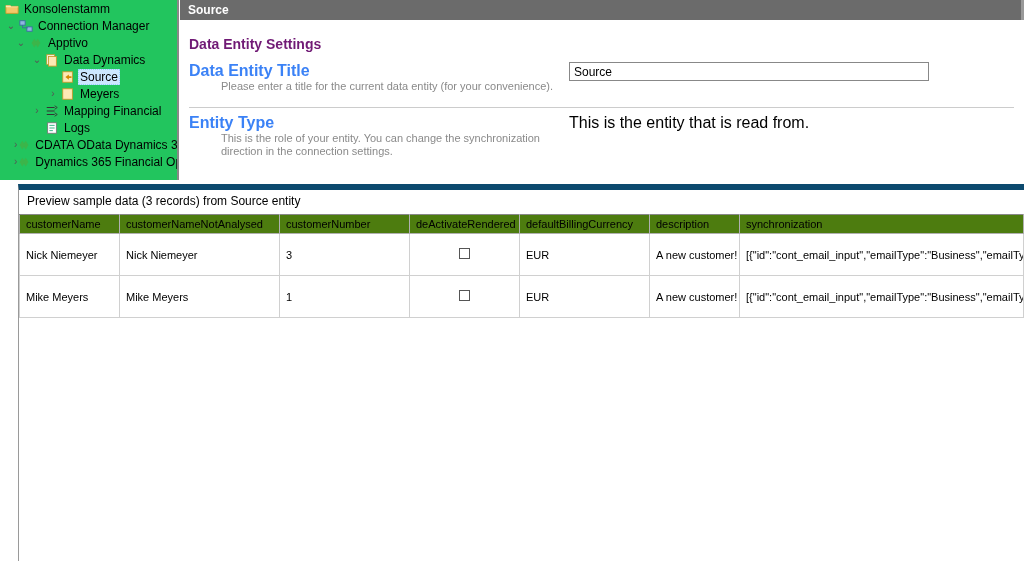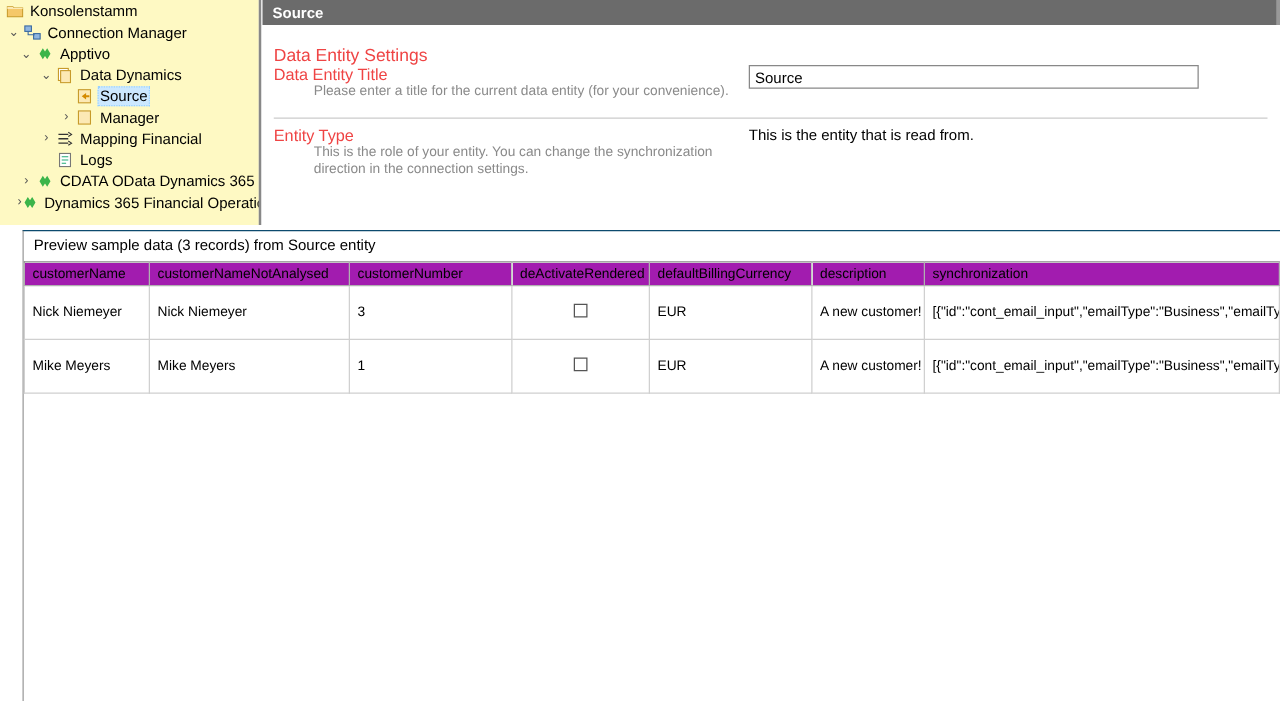--- a/index.html
+++ b/index.html
@@ -17,25 +17,25 @@
     position: relative;
     background: #fff;
   }
   
   .top-section {
     display: flex;
     height: 180px;
     width: 100%;
   }
   .tree-panel {
-    width: 207px;
+    width: 177px;
     height: 100%;
     overflow: hidden;
     padding: 0;
-    background: #fef9c3;
+    background: #22c55e;
   }
   .tree {
     padding-top: 0;
   }
   .tree-row {
     display: flex;
     align-items: center;
     height: 17px;
     white-space: nowrap;
     cursor: default;
@@ -85,83 +85,83 @@
     display: flex;
     align-items: center;
     border-right: 3px solid #999;
     border-left: 1px solid #fff;
   }
   .settings-body {
     padding: 16px 10px 0 10px;
   }
   .settings-title {
     font-size: 14px;
-    font-weight: 400;
-    color: #ef4444;
-    margin-bottom: 0;
+    font-weight: 700;
+    color: #701a75;
+    margin-bottom: 10px;
   }
   .field-block {
     display: flex;
     align-items: flex-start;
     position: relative;
   }
   .field-left {
     width: 380px;
   }
   .field-label {
-    font-weight: 400;
-    font-size: 13px;
-    color: #ef4444;
+    font-weight: 700;
+    font-size: 16px;
+    color: #3b82f6;
   }
   .field-help {
     color: #8a8a8a;
     font-size: 11px;
     line-height: 1.2;
     margin-left: 32px;
   }
   .field-input input {
     width: 360px;
     height: 19px;
     font-size: 12px;
     padding: 0 4px;
     border: 1px solid #888;
   }
   .divider {
     border-top: 1px solid #ccc;
     margin: 14px 0 6px 0;
   }
   .entity-type-static {
     padding-top: 0;
-    font-size: 12px;
+    font-size: 16px;
     text-align: center;
   }
 
   
   .preview-panel {
     position: absolute;
     left: 18px;
     top: 184px;
     right: 0;
     bottom: 0;
     background: #fff;
-    border-top: 1px solid #0c4a6e;
+    border-top: 6px solid #0c4a6e;
     border-left: 1px solid #9a9a9a;
   }
   .preview-title {
     padding: 4px 8px 6px 8px;
     font-size: 12px;
   }
   .preview-table {
     border-collapse: collapse;
     width: 100%;
     font-size: 11px;
     table-layout: fixed;
   }
   .preview-table th {
-    background: #a21caf;
+    background: #4d7c0f;
     font-weight: 400;
     text-align: left;
     padding: 3px 6px;
     border: 1px solid #b0b0b0;
     border-top: 1px solid #888;
     overflow: hidden;
     white-space: nowrap;
   }
   .preview-table td {
     padding: 14px 6px;
@@ -244,21 +244,21 @@
           <span class="label">Source</span>
         </div>
 
         <div class="tree-row indent-3">
           <span class="expander">›</span>
           <span class="icon">
             <svg class="ic" viewBox="0 0 16 16">
                 <rect x="2" y="2" width="11" height="12" fill="#fce9b5" stroke="#c79a2a"></rect>
               </svg>
           </span>
-          <span class="label">Manager</span>
+          <span class="label">Meyers</span>
         </div>
 
         <div class="tree-row indent-2">
           <span class="expander">›</span>
           <span class="icon">
             <svg class="ic" viewBox="0 0 16 16">
                 <path d="M2 4h9M2 8h9M2 12h9" stroke="#333" stroke-width="1.2"></path>
                 <path d="M11 2l3 2-3 2M11 10l3 2-3 2" stroke="#333" fill="none"></path>
               </svg>
           </span>

